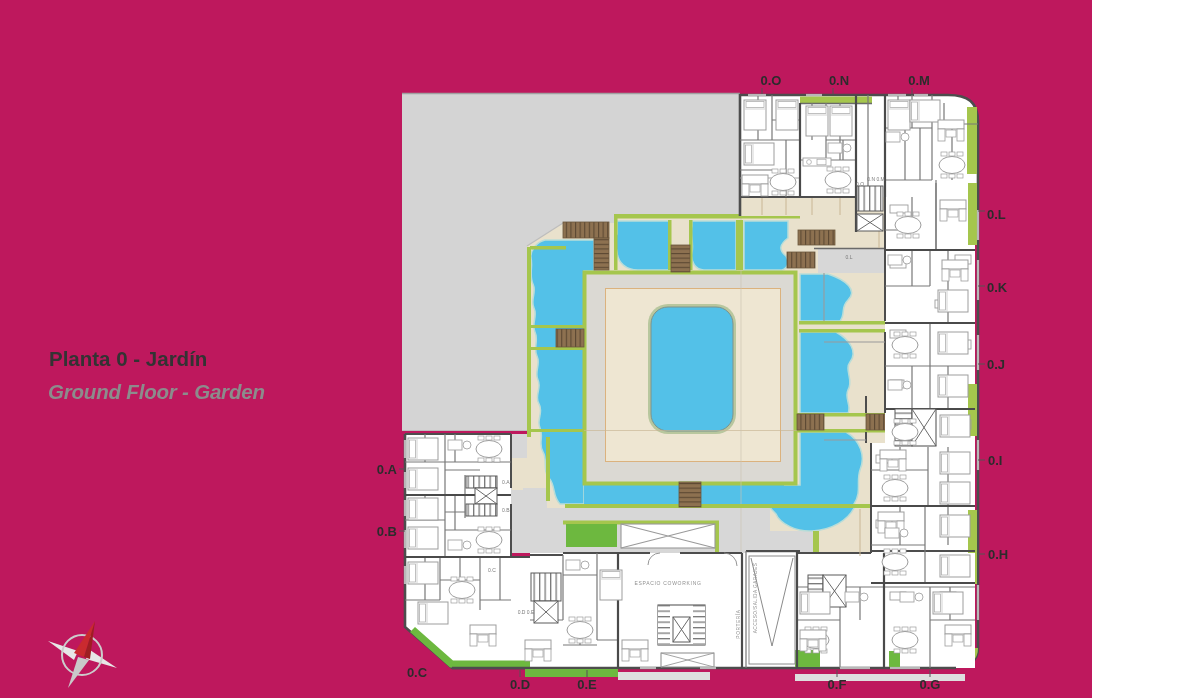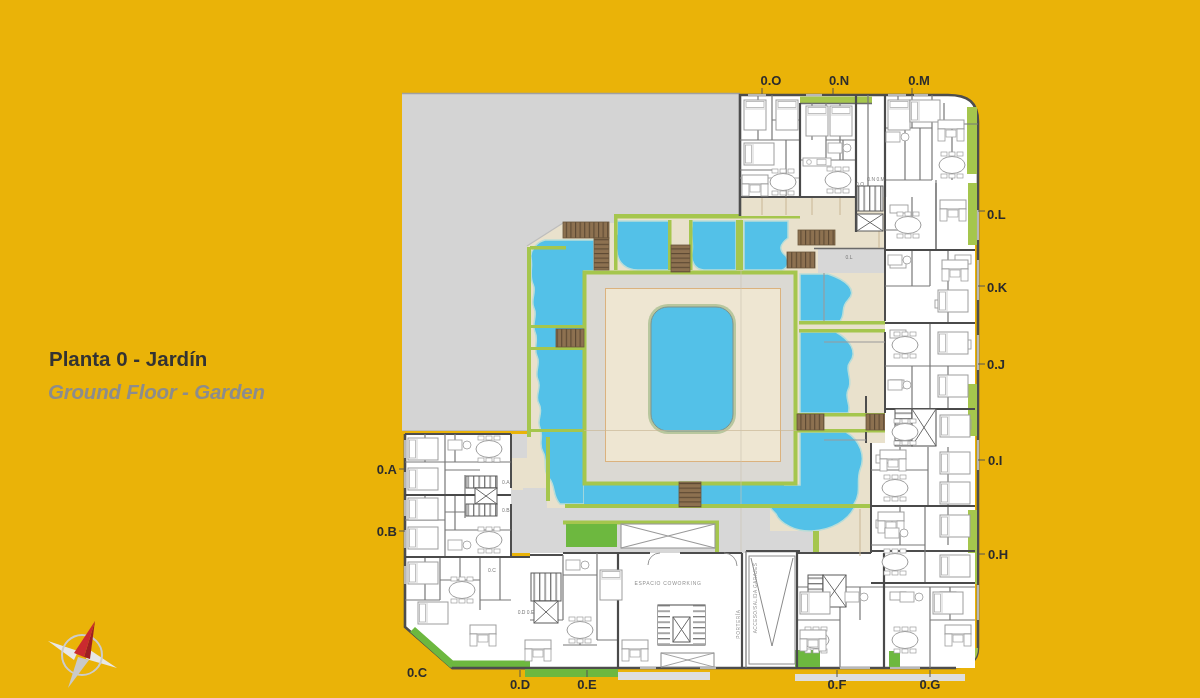--- a/index.html
+++ b/index.html
@@ -1,17 +1,17 @@
 <!DOCTYPE html>
 <html><head>
 <meta charset="utf-8">
 <style>
 html,body{margin:0;padding:0;background:#ffffff;}
 body{font-family:"Liberation Sans",sans-serif;}
-#page{position:relative;width:1200px;height:698px;background:#eab308;overflow:hidden;}
+#page{position:relative;width:1092px;height:698px;background:#be185d;overflow:hidden;}
 text{font-family:"Liberation Sans",sans-serif;}
 </style>
 </head>
 <body>
 <div id="page">
 <svg width="1200" height="698" viewBox="0 0 1200 698">
 <defs>
 <pattern id="stv" width="5" height="5.5" patternUnits="userSpaceOnUse">
 <rect width="5" height="5.5" fill="#ffffff"></rect>
           <rect width="5" height="1.3" fill="#777777"></rect>

